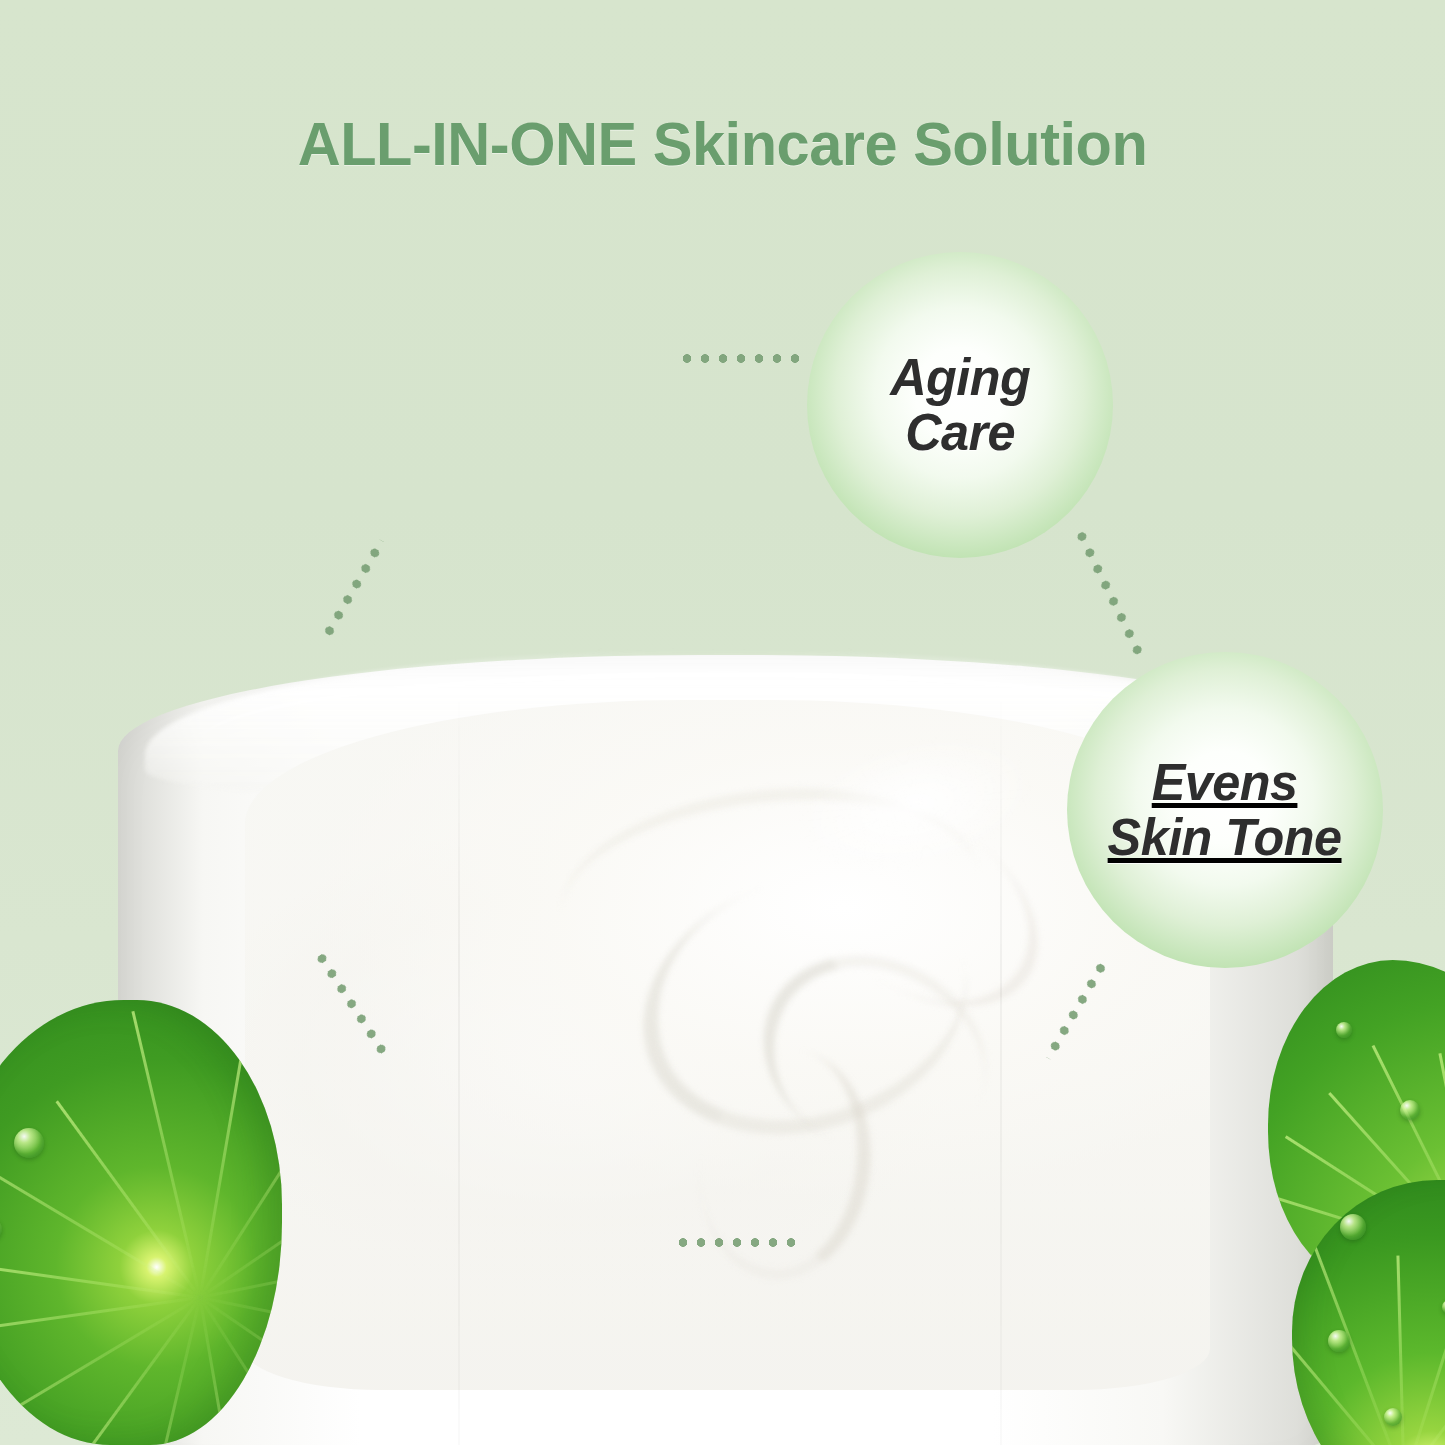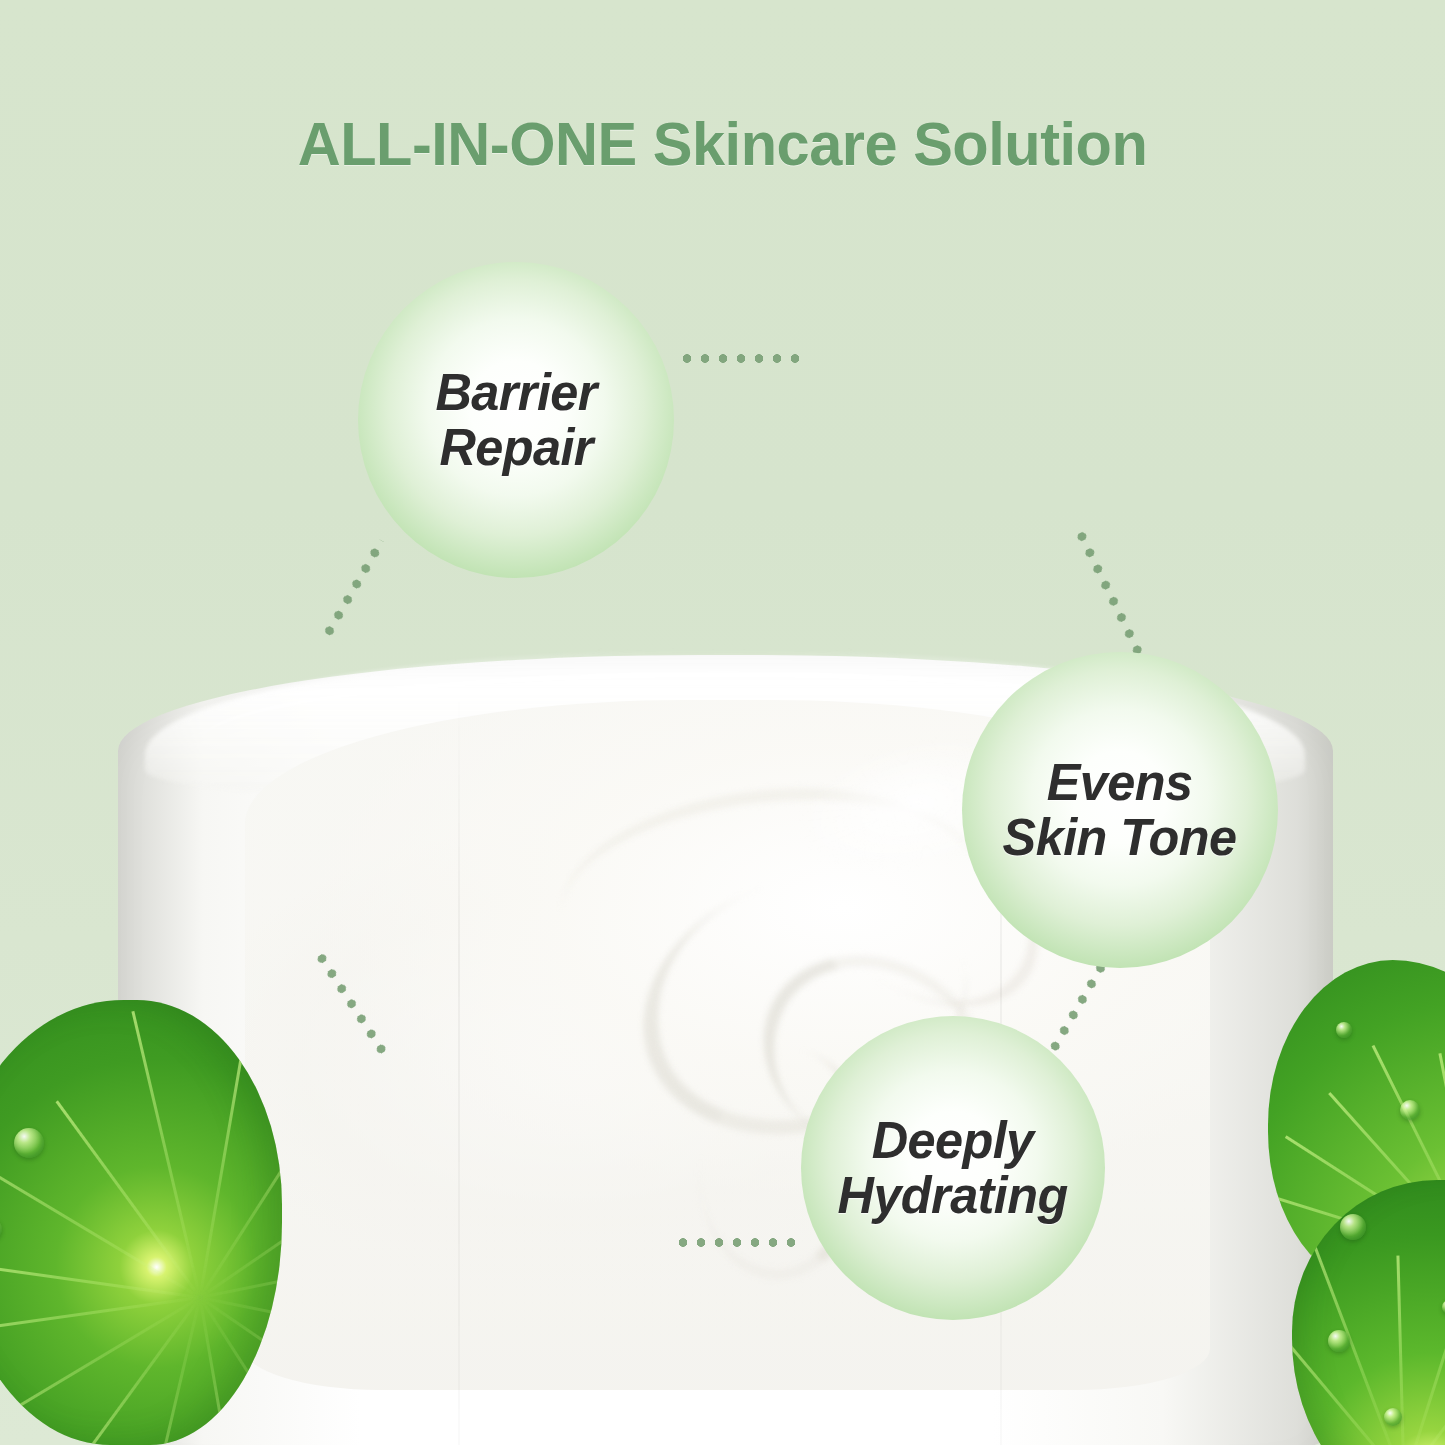--- a/index.html
+++ b/index.html
@@ -294,35 +294,29 @@
   <div id="connectors">
       <div class="conn" style="left: 678px; top: 353.5px; width: 128px; transform: rotate(0deg);"></div>
       <div class="conn" style="left: 1078px; top: 523.5px; width: 141.326px; transform: rotate(63.9789deg);"></div>
       <div class="conn" style="left: 1105px; top: 955.5px; width: 113.371px; transform: rotate(120.184deg);"></div>
       <div class="conn" style="left: 800px; top: 1237.5px; width: 128px; transform: rotate(180deg);"></div>
       <div class="conn" style="left: 386px; top: 1051.5px; width: 120.652px; transform: rotate(-123.163deg);"></div>
       <div class="conn" style="left: 325px; top: 633.5px; width: 113.371px; transform: rotate(-59.8163deg);"></div>
     </div>
 
   <div id="bubbles">
-      <div class="bubble" style="left: 358px; top: 262px; width: 316px; height: 316px;">
+      <div class="bubble" style="left: 807px; top: 252px; width: 306px; height: 306px;">
         <div class="label">
-          <span class="ln">Barrier</span>
-          <span class="ln">Repair</span>
+          <span class="ln">Aging</span>
+          <span class="ln">Care</span>
         </div>
       </div>
-      <div class="bubble" style="left: 962px; top: 652px; width: 316px; height: 316px;">
+      <div class="bubble" style="left: 1067px; top: 652px; width: 316px; height: 316px; text-decoration: underline;">
         <div class="label">
           <span class="ln">Evens</span>
           <span class="ln">Skin Tone</span>
         </div>
       </div>
-      <div class="bubble" style="left: 801px; top: 1016px; width: 304px; height: 304px;">
-        <div class="label">
-          <span class="ln">Deeply</span>
-          <span class="ln">Hydrating</span>
-        </div>
-      </div>
     </div>
 
   <div id="title">ALL-IN-ONE Skincare Solution</div>
 
 </div>
 
 </body></html>

